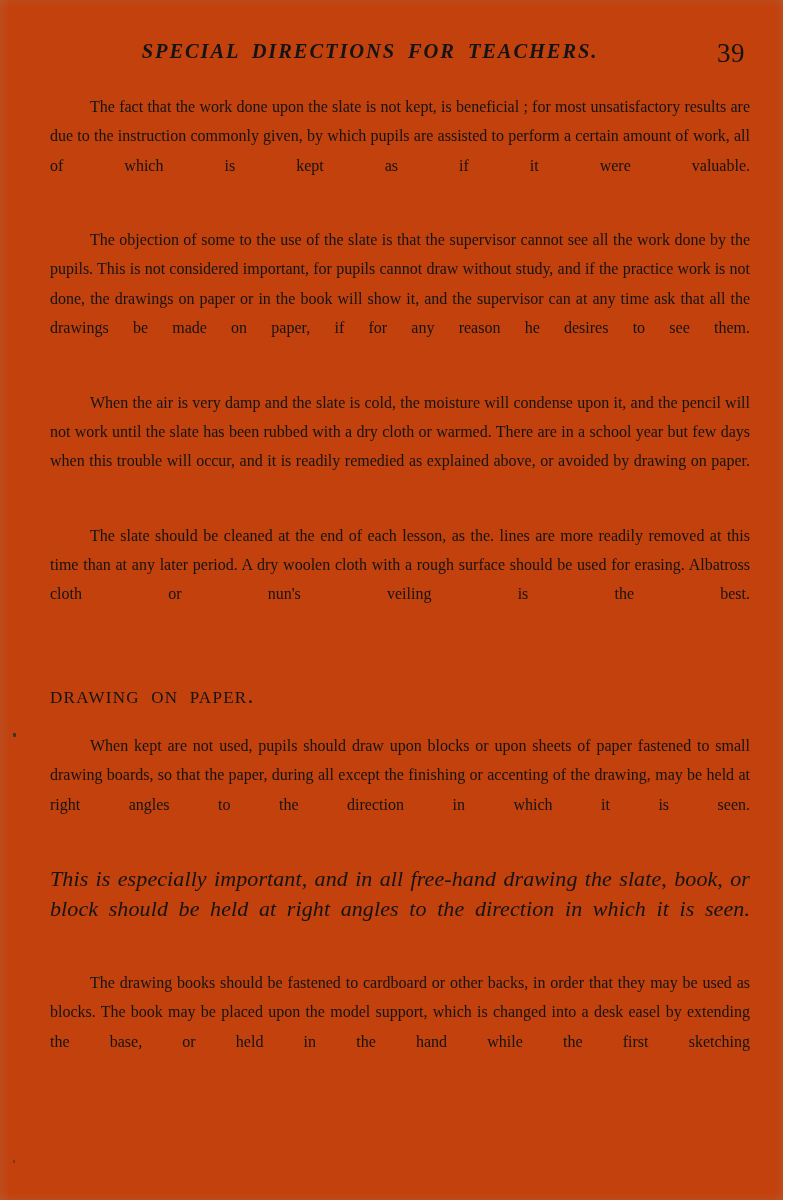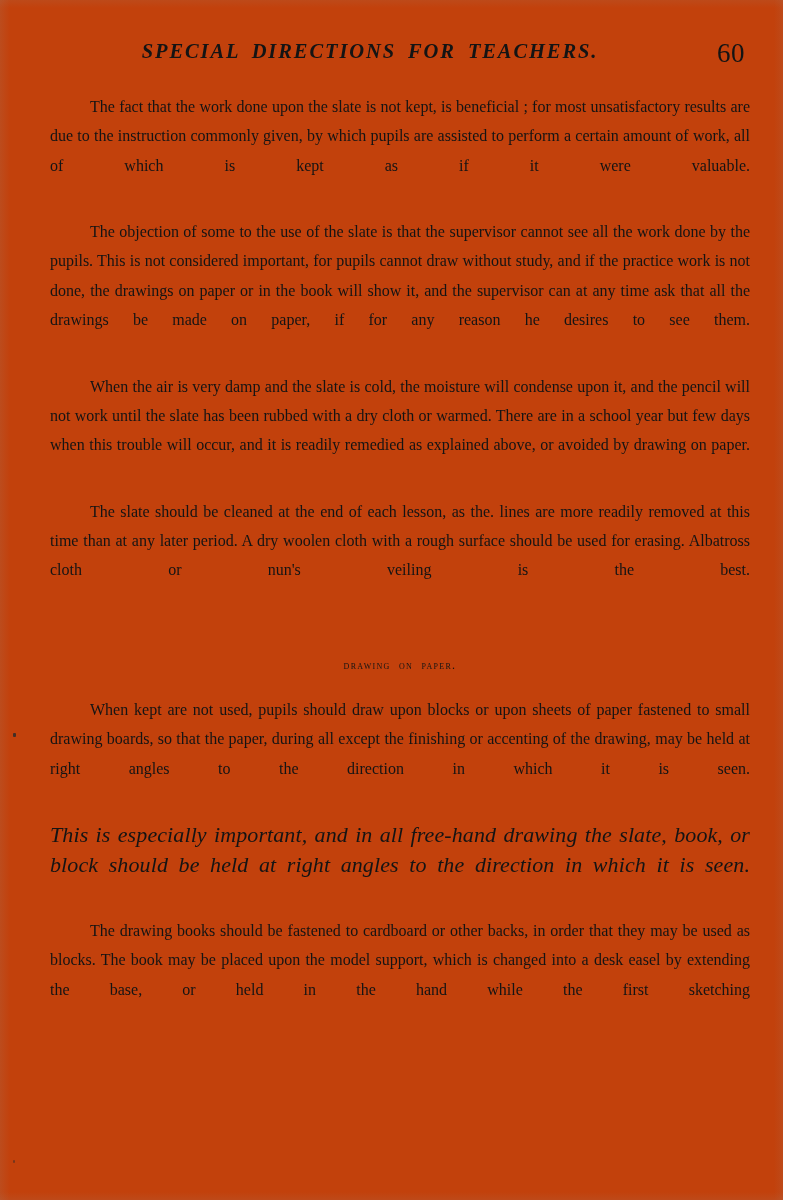--- a/index.html
+++ b/index.html
@@ -83,35 +83,35 @@
     -webkit-hyphens: none;
     hyphens: none;
   }
   p.para.italic {
     font-style: italic;
     text-indent: 0;
     font-size: 22px;
     letter-spacing: 0.1px;
   }
   p.para + p.para {
-    margin-top: 8px;
+    margin-top: 16px;
   }
   
   p.para::after {
     content: "";
     display: inline-block;
     width: 100%;
   }
 
   
   .section-heading {
     margin: 0;
-    text-align: center;
+    text-align: left;
     font-weight: 400;
-    font-size: 12px;
+    font-size: 24px;
     letter-spacing: 1.3px;
     word-spacing: 4px;
     color: #141414;
     font-variant: small-caps;
     text-transform: lowercase;
   }
   .heading-gap-top { height: 44px; }
   .heading-gap-bottom { height: 22px; }
 
   
@@ -123,21 +123,21 @@
     pointer-events: none;
   }
 </style>
 </head>
 <body>
 
 <div id="page">
 
   <div class="running-head">
     <div class="head-title">SPECIAL DIRECTIONS FOR TEACHERS.</div>
-    <div class="folio">60</div>
+    <div class="folio">39</div>
   </div>
 
   <div class="column">
 
     <p class="para">The fact that the work done upon the slate is not kept, is beneficial ; for most unsatisfactory results are due to the instruction commonly given, by which pupils are assisted to perform a certain amount of work, all of which is kept as if it were valuable.</p>
 
     <p class="para">The objection of some to the use of the slate is that the supervisor cannot see all the work done by the pupils.   This is not considered important, for pupils cannot draw without study, and if the practice work is not done, the drawings on paper or in the book will show it, and the supervisor can at any time ask that all the drawings be made on paper, if for any reason he desires to see them.</p>
 
     <p class="para">When the air is very damp and the slate is cold, the moisture will condense upon it, and the pencil will not work until the slate has been rubbed with a dry cloth or warmed.   There are in a school year but few days when this trouble will occur, and it is readily remedied as explained above, or avoided by drawing on paper.</p>
 

